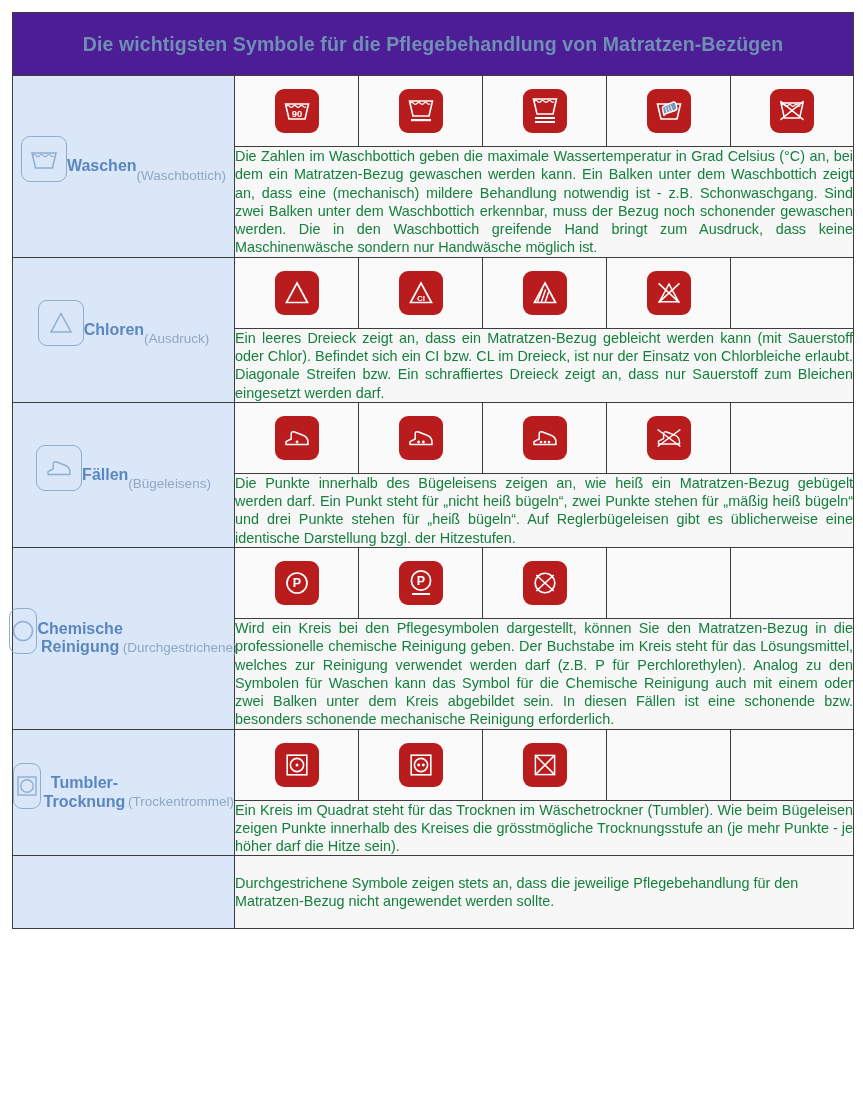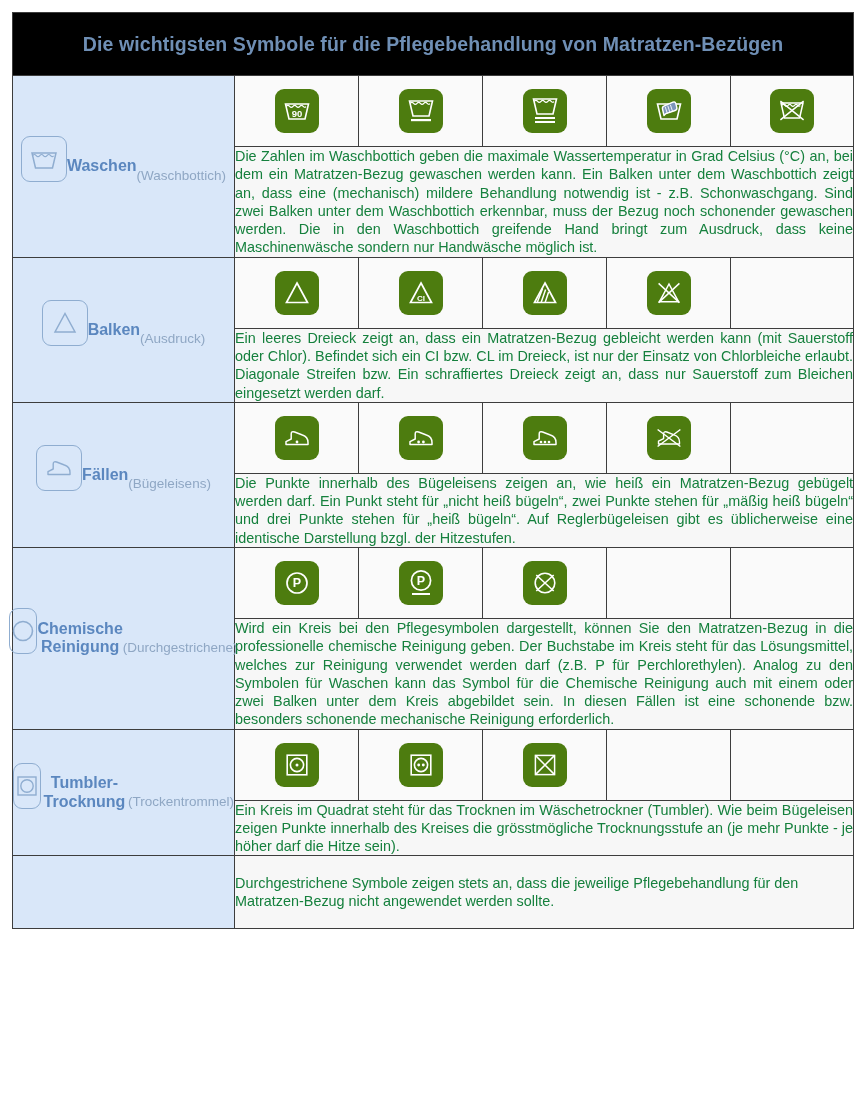--- a/index.html
+++ b/index.html
@@ -28,21 +28,21 @@
     background: #fafafa;
   }
   .care-table td {
     border: 1px solid #3d3d3d;
     padding: 0;
     vertical-align: middle;
   }
 
   
   .title-cell {
-    background: #000000;
+    background: #4c1d95;
     text-align: center;
     height: 62px;
     border: 1px solid #3d3d3d;
   }
   .title-text {
     color: #6f8fb5;
     font-size: 19.5px;
     font-weight: bold;
     letter-spacing: 0.1px;
   }
@@ -88,21 +88,21 @@
   
   .sym-cell {
     height: 70px;
     text-align: center;
     background: #fafafa;
     border: 1px solid #3d3d3d;
   }
   .sym-tile {
     width: 44px;
     height: 44px;
-    background: #4d7c0f;
+    background: #b91c1c;
     border-radius: 9px;
     display: inline-flex;
     align-items: center;
     justify-content: center;
     vertical-align: middle;
   }
   .sym-empty {
     background: #fafafa;
   }
 
@@ -220,21 +220,21 @@
     </tr>
 
     <tr>
       <td class="cat-cell" rowspan="2">
         <div class="cat-inner">
           <div class="cat-icon">
             <svg width="26" height="26" viewBox="0 0 26 26">
               <path d="M13 3.5 L23 22 L3 22 Z" fill="none" stroke="#8fadd0" stroke-width="1.5"></path>
             </svg>
           </div>
-          <div class="cat-label">Balken</div>
+          <div class="cat-label">Chloren</div>
           <div class="cat-sub">(Ausdruck)</div>
         </div>
       </td>
 
       <td class="sym-cell">
         <span class="sym-tile">
           <svg width="26" height="26" viewBox="0 0 26 26">
             <path d="M13 3 L23.5 22.5 L2.5 22.5 Z" fill="none" stroke="#ffffff" stroke-width="1.7"></path>
           </svg>
         </span>

